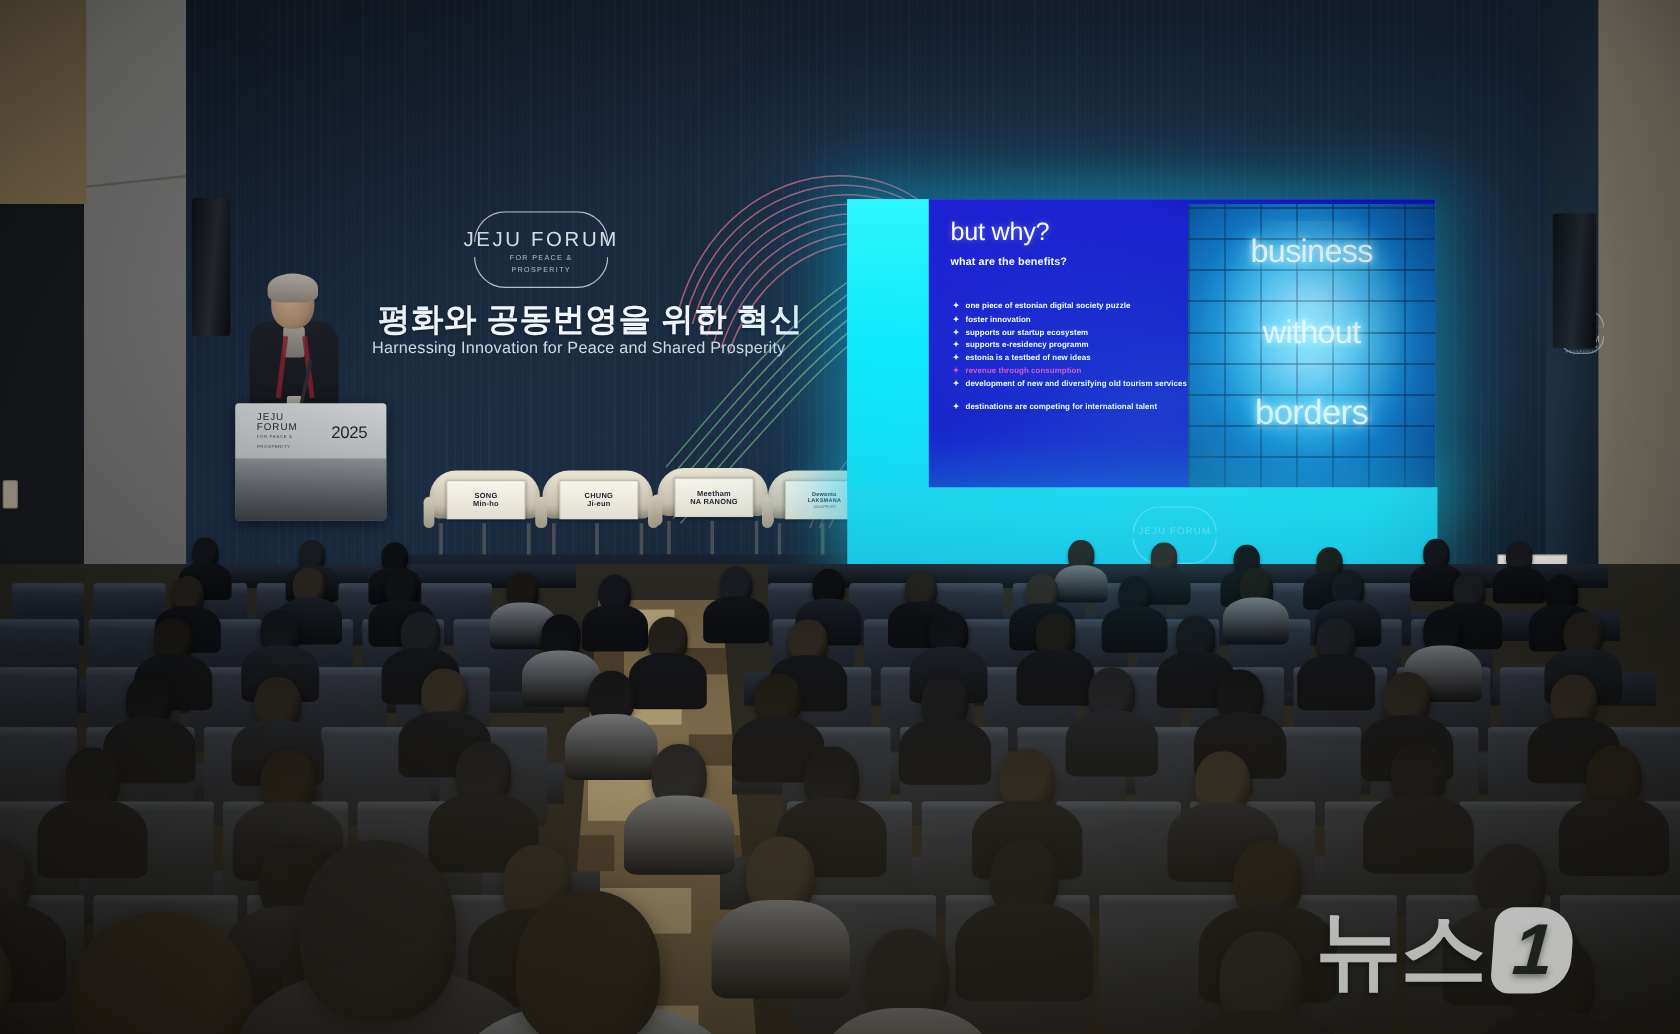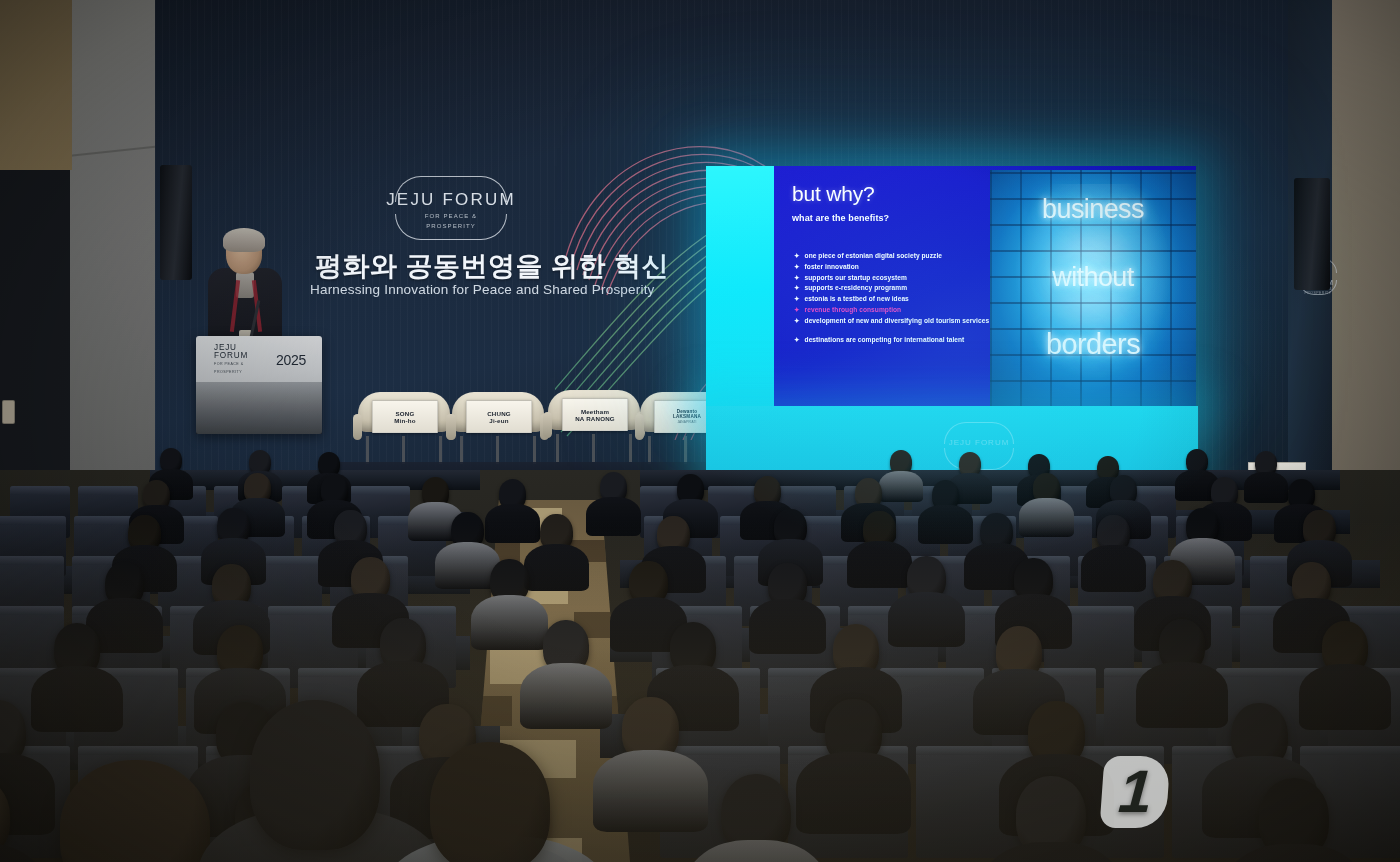--- a/index.html
+++ b/index.html
@@ -1098,16 +1098,17 @@
       <div class="head" style="left: 250px; top: 700px; width: 130px; height: 150px; background: radial-gradient(at 40% 24%, rgb(21, 23, 28) 0%, rgb(21, 23, 28) 58%, rgba(0, 0, 0, 0.92) 100%); box-shadow: rgba(0, 0, 0, 0.55) 0px 4px 18px;"></div>
       <div class="shoulders" style="left: 382px; top: 835.6px; width: 228px; height: 130px; background: linear-gradient(rgb(141, 152, 166), rgb(13, 15, 19)); opacity: 0.95;"></div>
       <div class="head" style="left: 430px; top: 742px; width: 120px; height: 130px; background: radial-gradient(at 40% 24%, rgb(26, 23, 19) 0%, rgb(26, 23, 19) 58%, rgba(0, 0, 0, 0.92) 100%); box-shadow: rgba(0, 0, 0, 0.55) 0px 4px 18px;"></div>
     </div>
 
   <div class="fg-tint"></div>
   <div class="glow-screen"></div>
   <div class="vignette"></div>
 
   <div class="watermark">
+    <span>뉴스</span>
     <span class="wm-1">1</span>
   </div>
 
 </div>
 
 </body></html>

